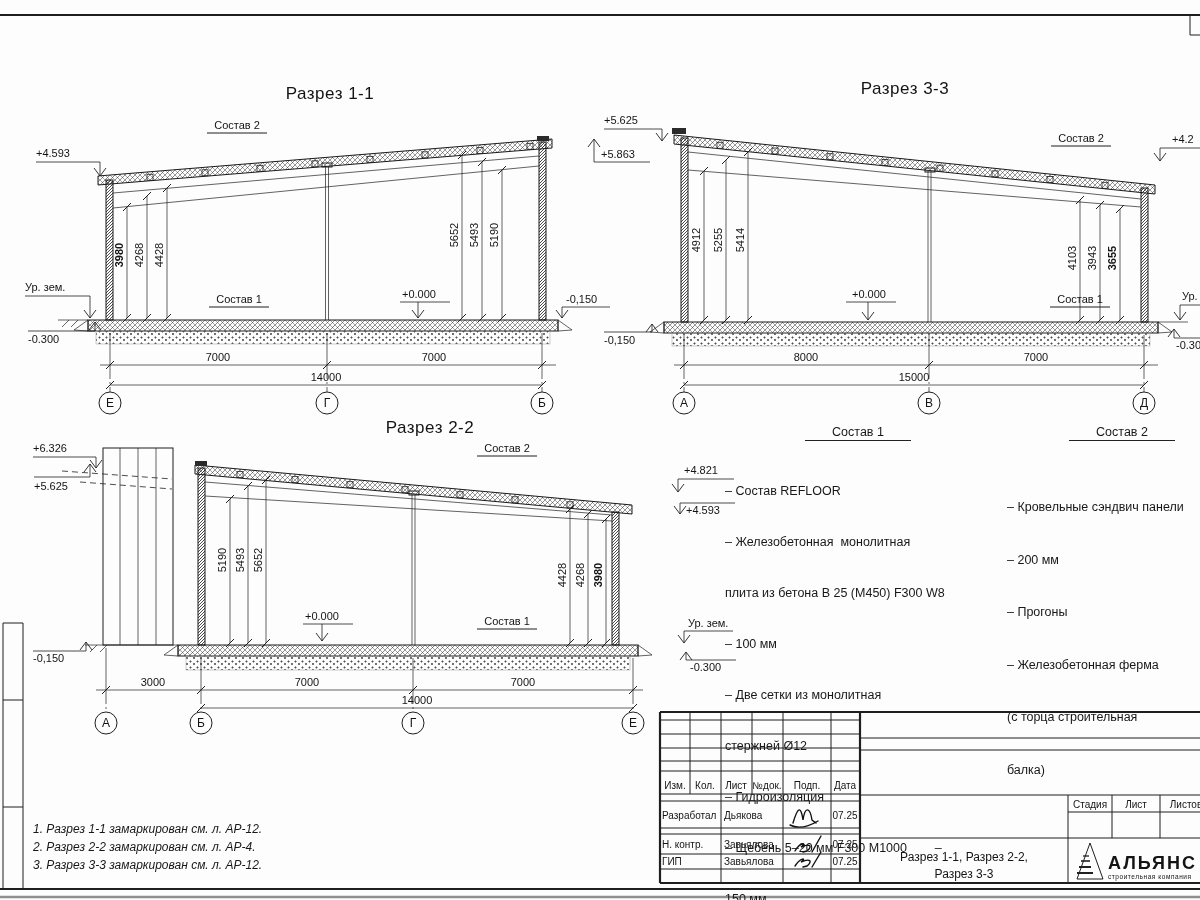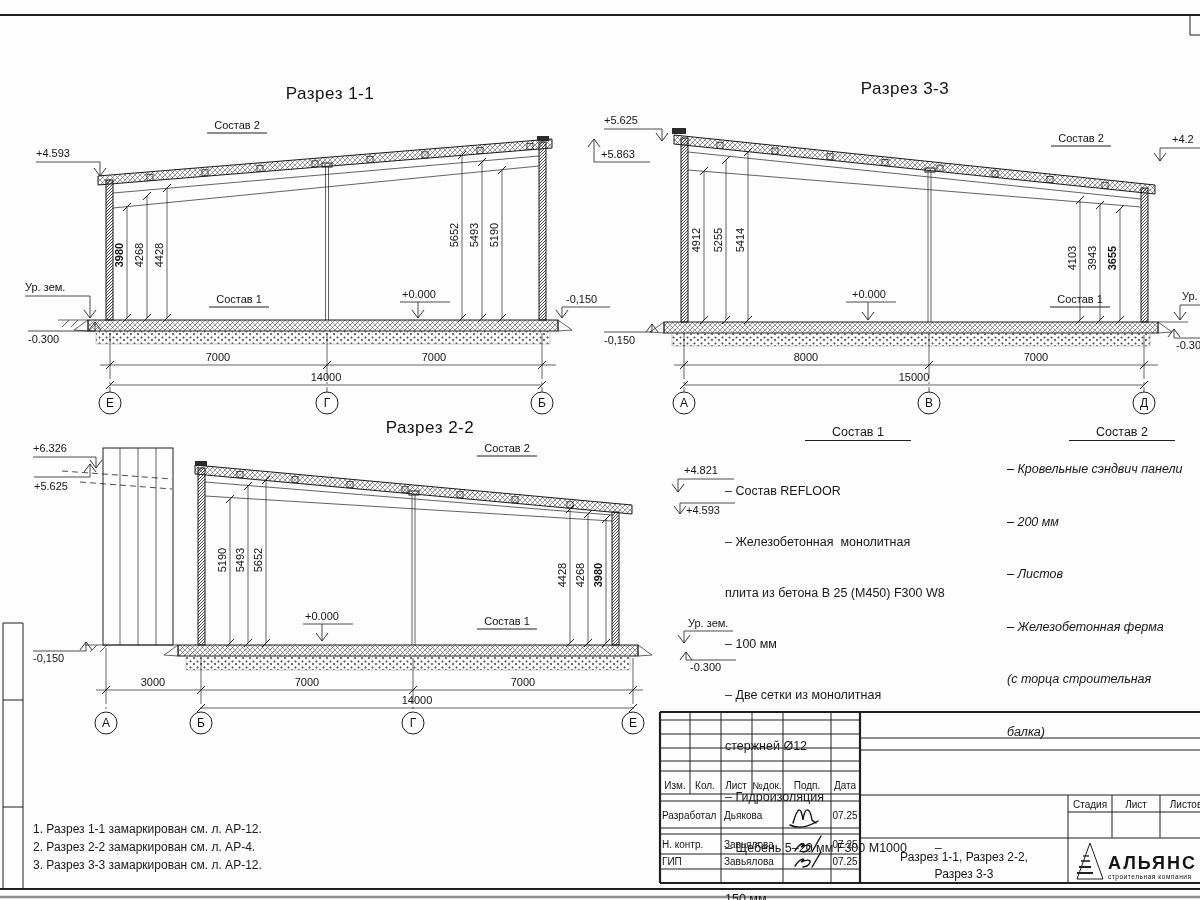--- a/index.html
+++ b/index.html
@@ -22,21 +22,21 @@
   .t12{font-size:12px;}
   .t11{font-size:11px;}
   .t10{font-size:10px;}
   .dim{font-size:11px;}
   .b{font-weight:bold;}
   .mid{text-anchor:middle;}
   .sig{stroke:#111;stroke-width:1.4;fill:none;stroke-linecap:round;}
   .comp{position:absolute;font-size:12.5px;line-height:17px;white-space:pre;color:#181818;}
   .comp-h{position:absolute;font-size:12.5px;text-align:center;border-bottom:1.2px solid #222;
           padding-bottom:1px;color:#181818;}
-  .notes{position:absolute;font-size:12px;line-height:18px;color:#181818;}
+  .notes{position:absolute;font-size:12px;line-height:18px;color:#181818;font-style:italic;}
   .logo-name{font-weight:bold;font-size:18px;letter-spacing:2px;}
   .logo-tag{font-size:6.5px;letter-spacing:0.55px;}
 </style>
 </head>
 <body>
 
 <svg width="1200" height="900" viewBox="0 0 1200 900">
   <defs>
     <pattern id="slabhatch" width="5" height="5" patternUnits="userSpaceOnUse">
       <path d="M0,5 L5,0 M-1,1 L1,-1 M4,6 L6,4" stroke="#6c6c6c" stroke-width="0.5"></path>
@@ -496,24 +496,24 @@
   <div>– Щебень 5–20 мм F300 М1000        –</div>
   <div>150 мм</div>
   
   
   
   
   
   
 </div>
 <div class="comp-h" style="left:1069px;top:425px;width:106px;">Состав 2</div>
-<div class="comp" style="left:1007px;top:426px;line-height:17.5px;font-style:italic;">
+<div class="comp" style="left:1007px;top:464px;line-height:17.5px;">
   <div>– Кровельные сэндвич панели</div>
   <div>– 200 мм</div>
-  <div>– Листов</div>
+  <div>– Прогоны</div>
   <div>– Железобетонная ферма</div>
   <div>(с торца строительная</div>
   <div>балка)</div>
 </div>
 
 <div class="notes" style="left:33px;top:820px;">
   <div>1. Разрез 1-1 замаркирован см. л. АР-12.</div>
   <div>2. Разрез 2-2 замаркирован см. л. АР-4.</div>
   <div>3. Разрез 3-3 замаркирован см. л. АР-12.</div>
 </div>

